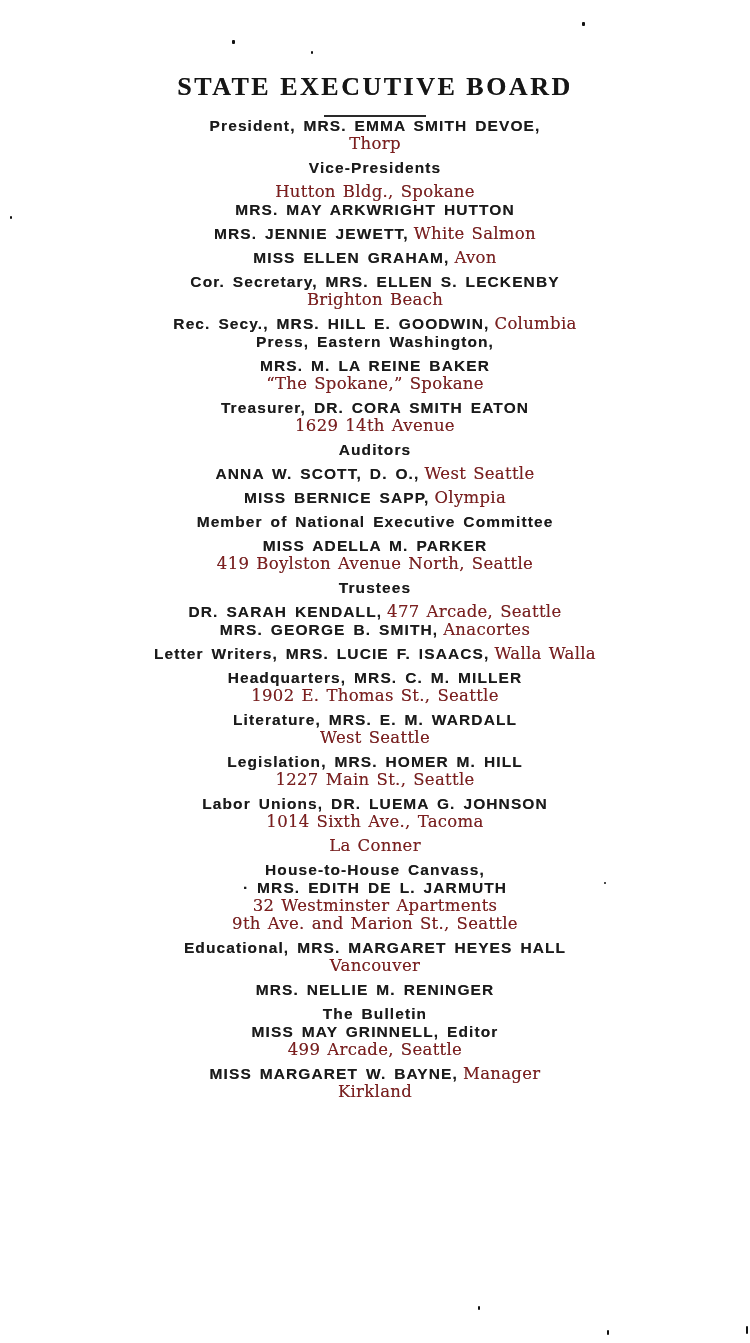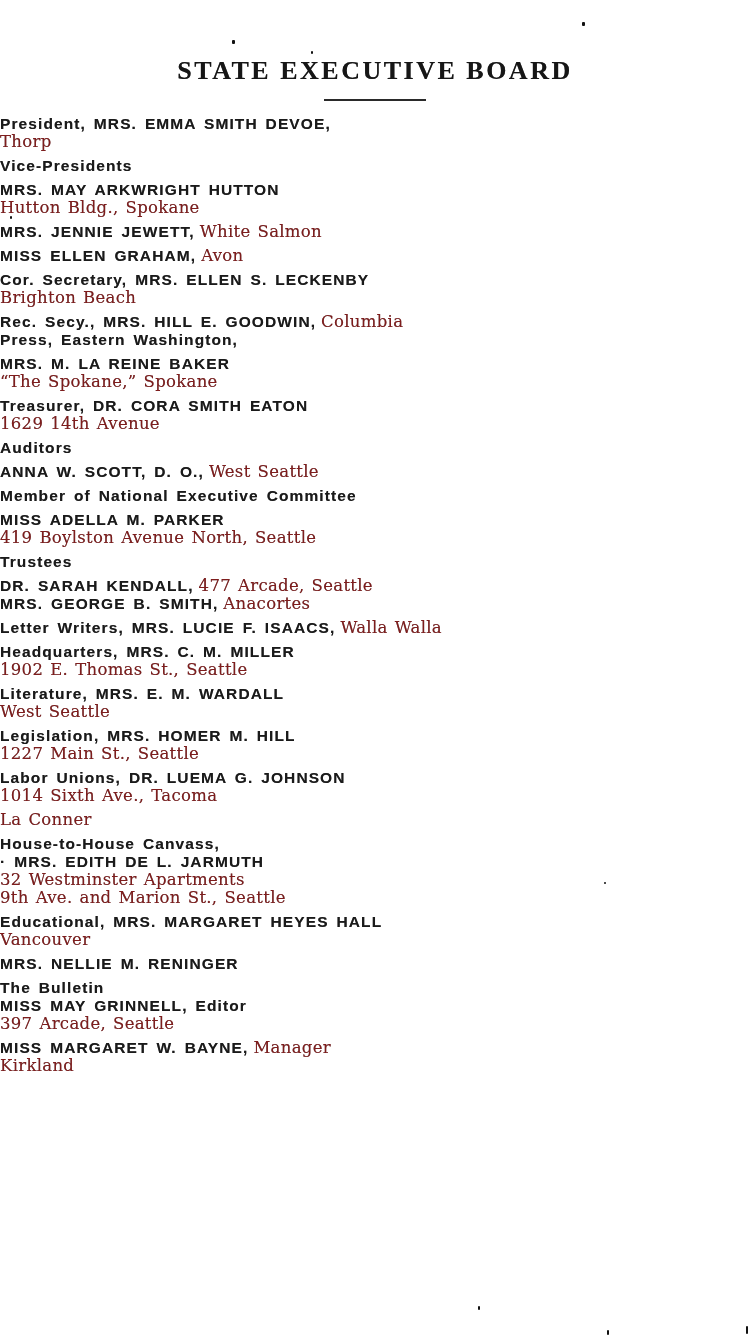--- a/index.html
+++ b/index.html
@@ -14,39 +14,38 @@
     overflow: hidden;
     color: #1b1b1b;
   }
   .page {
     width: 750px;
     height: 1343px;
     position: relative;
   }
   .page-title {
     margin: 0;
-    padding-top: 56px;
+    padding-top: 72px;
     text-align: center;
     font-family: "Liberation Serif", "DejaVu Serif", serif;
     font-weight: bold;
     font-size: 26px;
     letter-spacing: 2.5px;
     line-height: 30px;
     color: #161616;
     text-shadow: 0 0 0.5px rgba(0,0,0,0.55);
   }
   .title-divider {
     width: 102px;
     height: 2px;
     background: #2a2a2a;
     margin: 13px auto 0 auto;
   }
   .board-list {
-    margin-top: 14px;
-    text-align: left;
+    text-align: center;
   }
   .group {
     margin-top: 6px;
   }
   .group:first-child {
     margin-top: 0;
   }
   .line {
     line-height: 18px;
     white-space: nowrap;
@@ -86,22 +85,22 @@
   <div class="title-divider"></div>
   <div class="board-list">
       <div class="group">
         <div class="line"><span class="gothic">President, MRS. EMMA SMITH DEVOE,</span></div>
         <div class="line"><span class="roman">Thorp</span></div>
       </div>
       <div class="group">
         <div class="line"><span class="gothic">Vice-Presidents</span></div>
       </div>
       <div class="group">
+        <div class="line"><span class="roman">Hutton Bldg., Spokane</span></div>
         <div class="line"><span class="gothic">MRS. MAY ARKWRIGHT HUTTON</span></div>
-        <div class="line"><span class="roman">Hutton Bldg., Spokane</span></div>
       </div>
       <div class="group">
         <div class="line"><span class="gothic">MRS. JENNIE JEWETT,</span><span class="roman">White Salmon</span></div>
       </div>
       <div class="group">
         <div class="line"><span class="gothic">MISS ELLEN GRAHAM,</span><span class="roman">Avon</span></div>
       </div>
       <div class="group">
         <div class="line"><span class="gothic">Cor. Secretary, MRS. ELLEN S. LECKENBY</span></div>
         <div class="line"><span class="roman">Brighton Beach</span></div>
@@ -116,20 +115,23 @@
       </div>
       <div class="group">
         <div class="line"><span class="gothic">Treasurer, DR. CORA SMITH EATON</span></div>
         <div class="line"><span class="roman">1629 14th Avenue</span></div>
       </div>
       <div class="group">
         <div class="line"><span class="gothic">Auditors</span></div>
       </div>
       <div class="group">
         <div class="line"><span class="gothic">ANNA W. SCOTT, D. O.,</span><span class="roman">West Seattle</span></div>
+      </div>
+      <div class="group">
+        <div class="line"><span class="gothic">MISS BERNICE SAPP,</span><span class="roman">Olympia</span></div>
       </div>
       <div class="group">
         <div class="line"><span class="gothic">Member of National Executive Committee</span></div>
       </div>
       <div class="group">
         <div class="line"><span class="gothic">MISS ADELLA M. PARKER</span></div>
         <div class="line"><span class="roman">419 Boylston Avenue North, Seattle</span></div>
       </div>
       <div class="group">
         <div class="line"><span class="gothic">Trustees</span></div>
@@ -169,21 +171,21 @@
       <div class="group">
         <div class="line"><span class="gothic">Educational, MRS. MARGARET HEYES HALL</span></div>
         <div class="line"><span class="roman">Vancouver</span></div>
       </div>
       <div class="group">
         <div class="line"><span class="gothic">MRS. NELLIE M. RENINGER</span></div>
       </div>
       <div class="group">
         <div class="line"><span class="gothic">The Bulletin</span></div>
         <div class="line"><span class="gothic">MISS MAY GRINNELL, Editor</span></div>
-        <div class="line"><span class="roman">397 Arcade, Seattle</span></div>
+        <div class="line"><span class="roman">499 Arcade, Seattle</span></div>
       </div>
       <div class="group">
         <div class="line"><span class="gothic">MISS MARGARET W. BAYNE,</span><span class="roman">Manager</span></div>
         <div class="line"><span class="roman">Kirkland</span></div>
       </div>
     </div>
   <div id="specks-layer">
       <div class="scan-speck" style="left: 232px; top: 40px; width: 3px; height: 4px;"></div>
       <div class="scan-speck" style="left: 311px; top: 51px; width: 2px; height: 3px;"></div>
       <div class="scan-speck" style="left: 582px; top: 22px; width: 3px; height: 4px;"></div>

